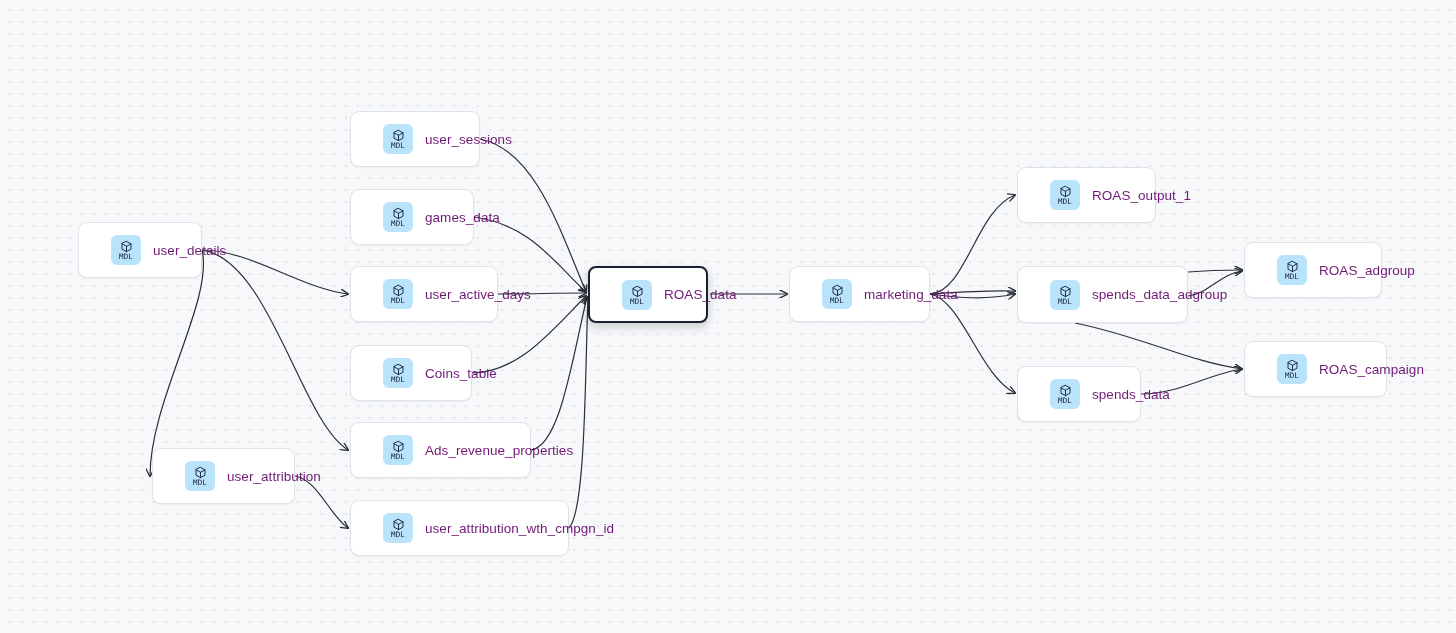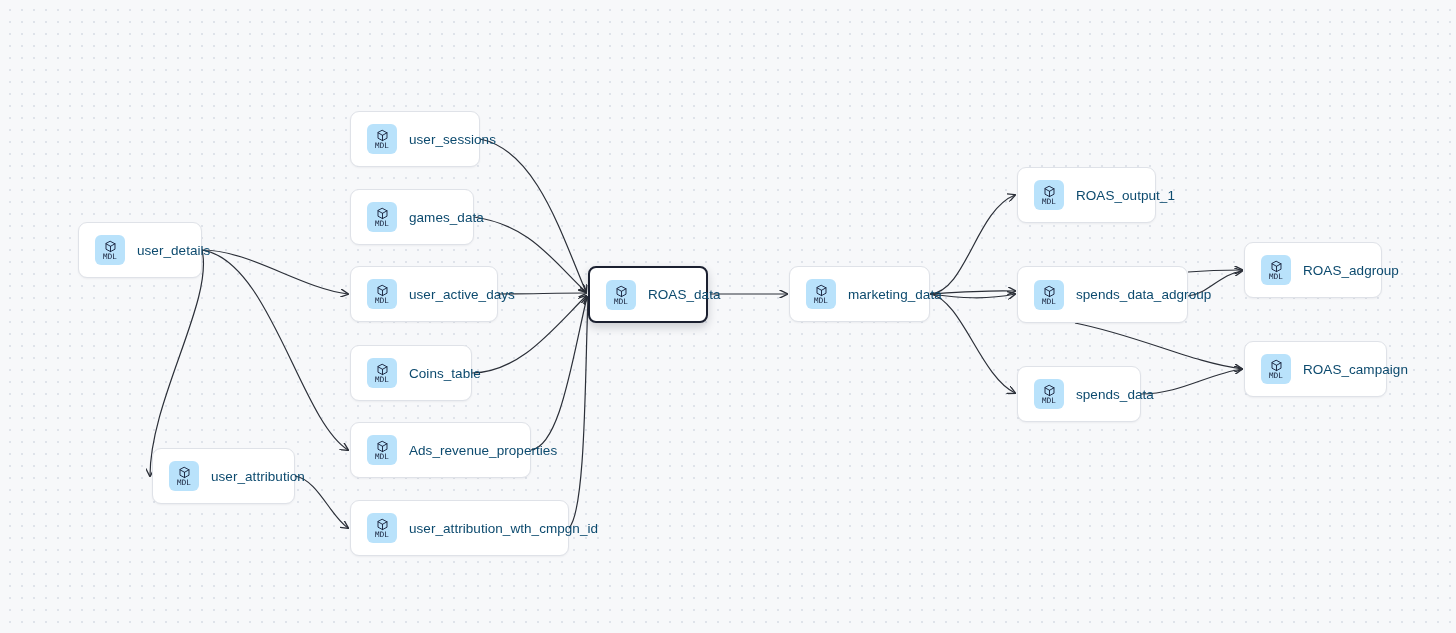--- a/index.html
+++ b/index.html
@@ -29,21 +29,21 @@
     pointer-events: none;
   }
   .node {
     position: absolute;
     box-sizing: border-box;
     display: flex;
     align-items: center;
     background: #ffffff;
     border: 1px solid #dfe2e8;
     border-radius: 9px;
-    padding: 0 16px;
+    padding: 0 32px;
     box-shadow: 0 1px 2px rgba(18,24,40,0.05);
   }
   .node.selected {
     border: 2px solid #1b2030;
     border-radius: 8px;
     box-shadow: 0 4px 10px rgba(18,24,40,0.20);
     z-index: 5;
   }
   .badge {
     flex: 0 0 auto;
@@ -62,21 +62,21 @@
     font-family: "DejaVu Sans Mono", monospace;
     font-size: 7.5px;
     line-height: 8px;
     color: #16203a;
     letter-spacing: 0.2px;
     margin-top: 0px;
   }
   .node-label {
     font-family: "Liberation Sans", sans-serif;
     font-size: 13.5px;
-    color: #0c4a6e;
+    color: #701a75;
     white-space: nowrap;
     letter-spacing: 0.05px;
   }
 </style>
 </head>
 <body>
 
 <div id="canvas">
   <svg id="edge-layer" viewBox="0 0 1456 633" preserveAspectRatio="none">
     <defs>

